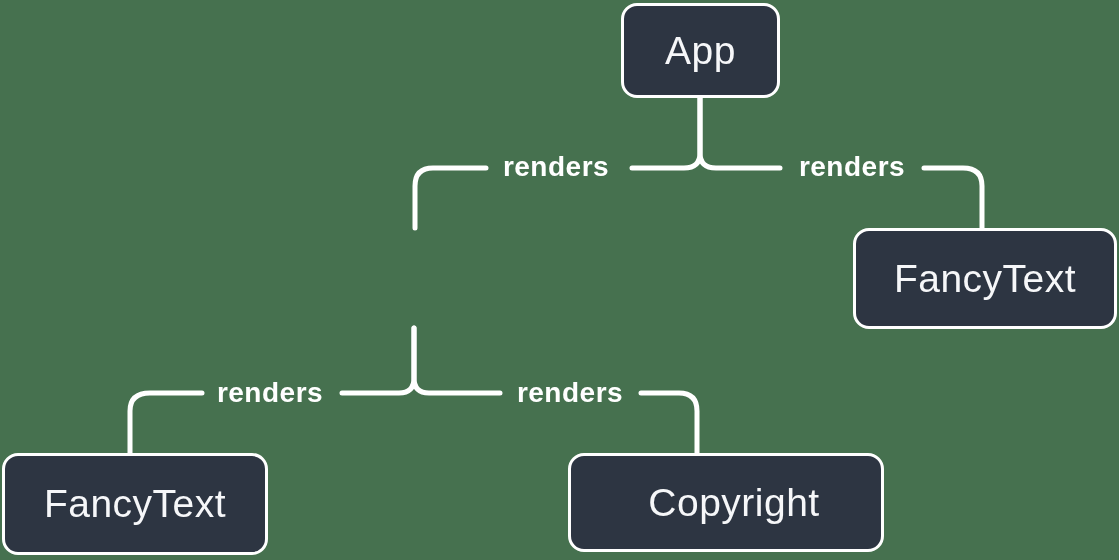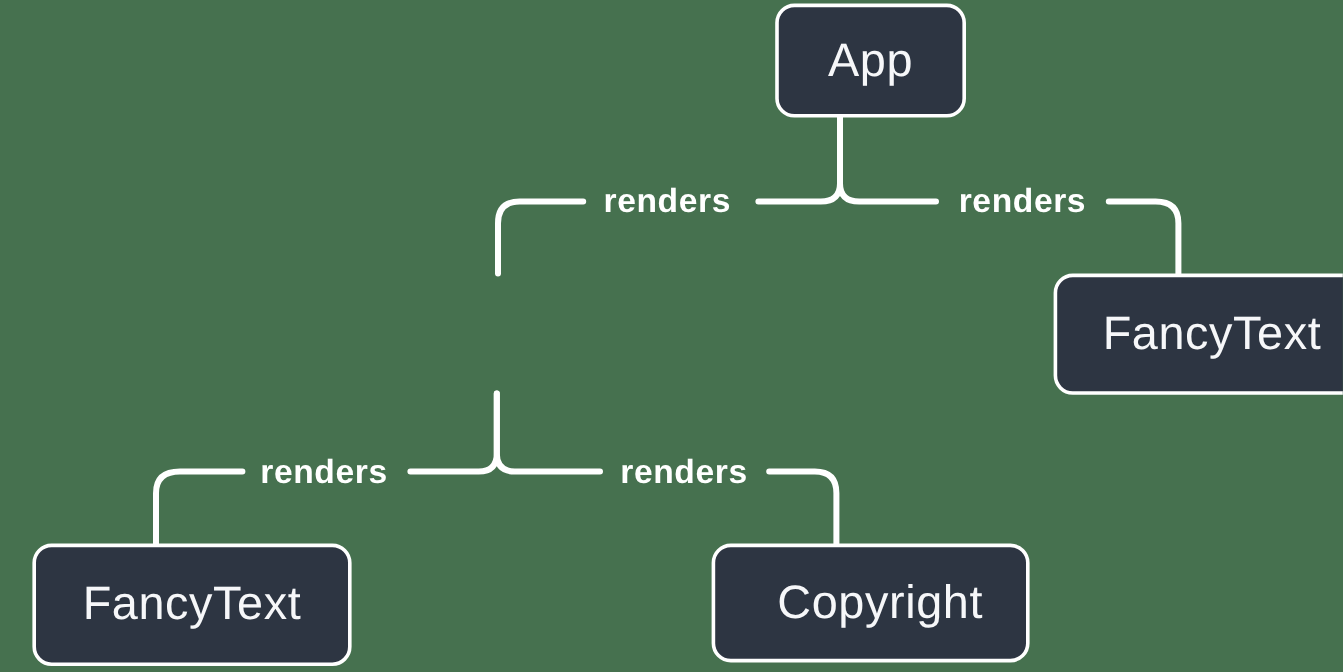--- a/index.html
+++ b/index.html
@@ -35,27 +35,26 @@
     background:var(--node-fill);
     border:3.5px solid var(--node-border);
     border-radius:16px;
     display:flex;
     align-items:center;
     justify-content:center;
     color:var(--text);
     font-size:39px;
     font-weight:400;
     letter-spacing:0.5px;
-    margin-left:25px;
   }
   .node-app{left:621px;top:3px;width:159px;height:95px;}
   .node-inspiration{left:195px;top:228px;width:460px;height:101px;}
   .node-fancy-right{left:853px;top:228px;width:264px;height:101px;}
   .node-fancy-left{left:2px;top:453px;width:266px;height:102px;}
-  .node-copyright{left:568px;top:453px;width:265px;height:99px;padding-left:16px;}
+  .node-copyright{left:568px;top:453px;width:316px;height:99px;padding-left:16px;}
   .edge-label{
     position:absolute;
     transform:translate(-50%,-52%);
     color:var(--edge);
     font-size:28px;
     font-weight:700;
     letter-spacing:0.5px;
     white-space:nowrap;
   }
   .edge-label-1{left:556px;top:168px;}

